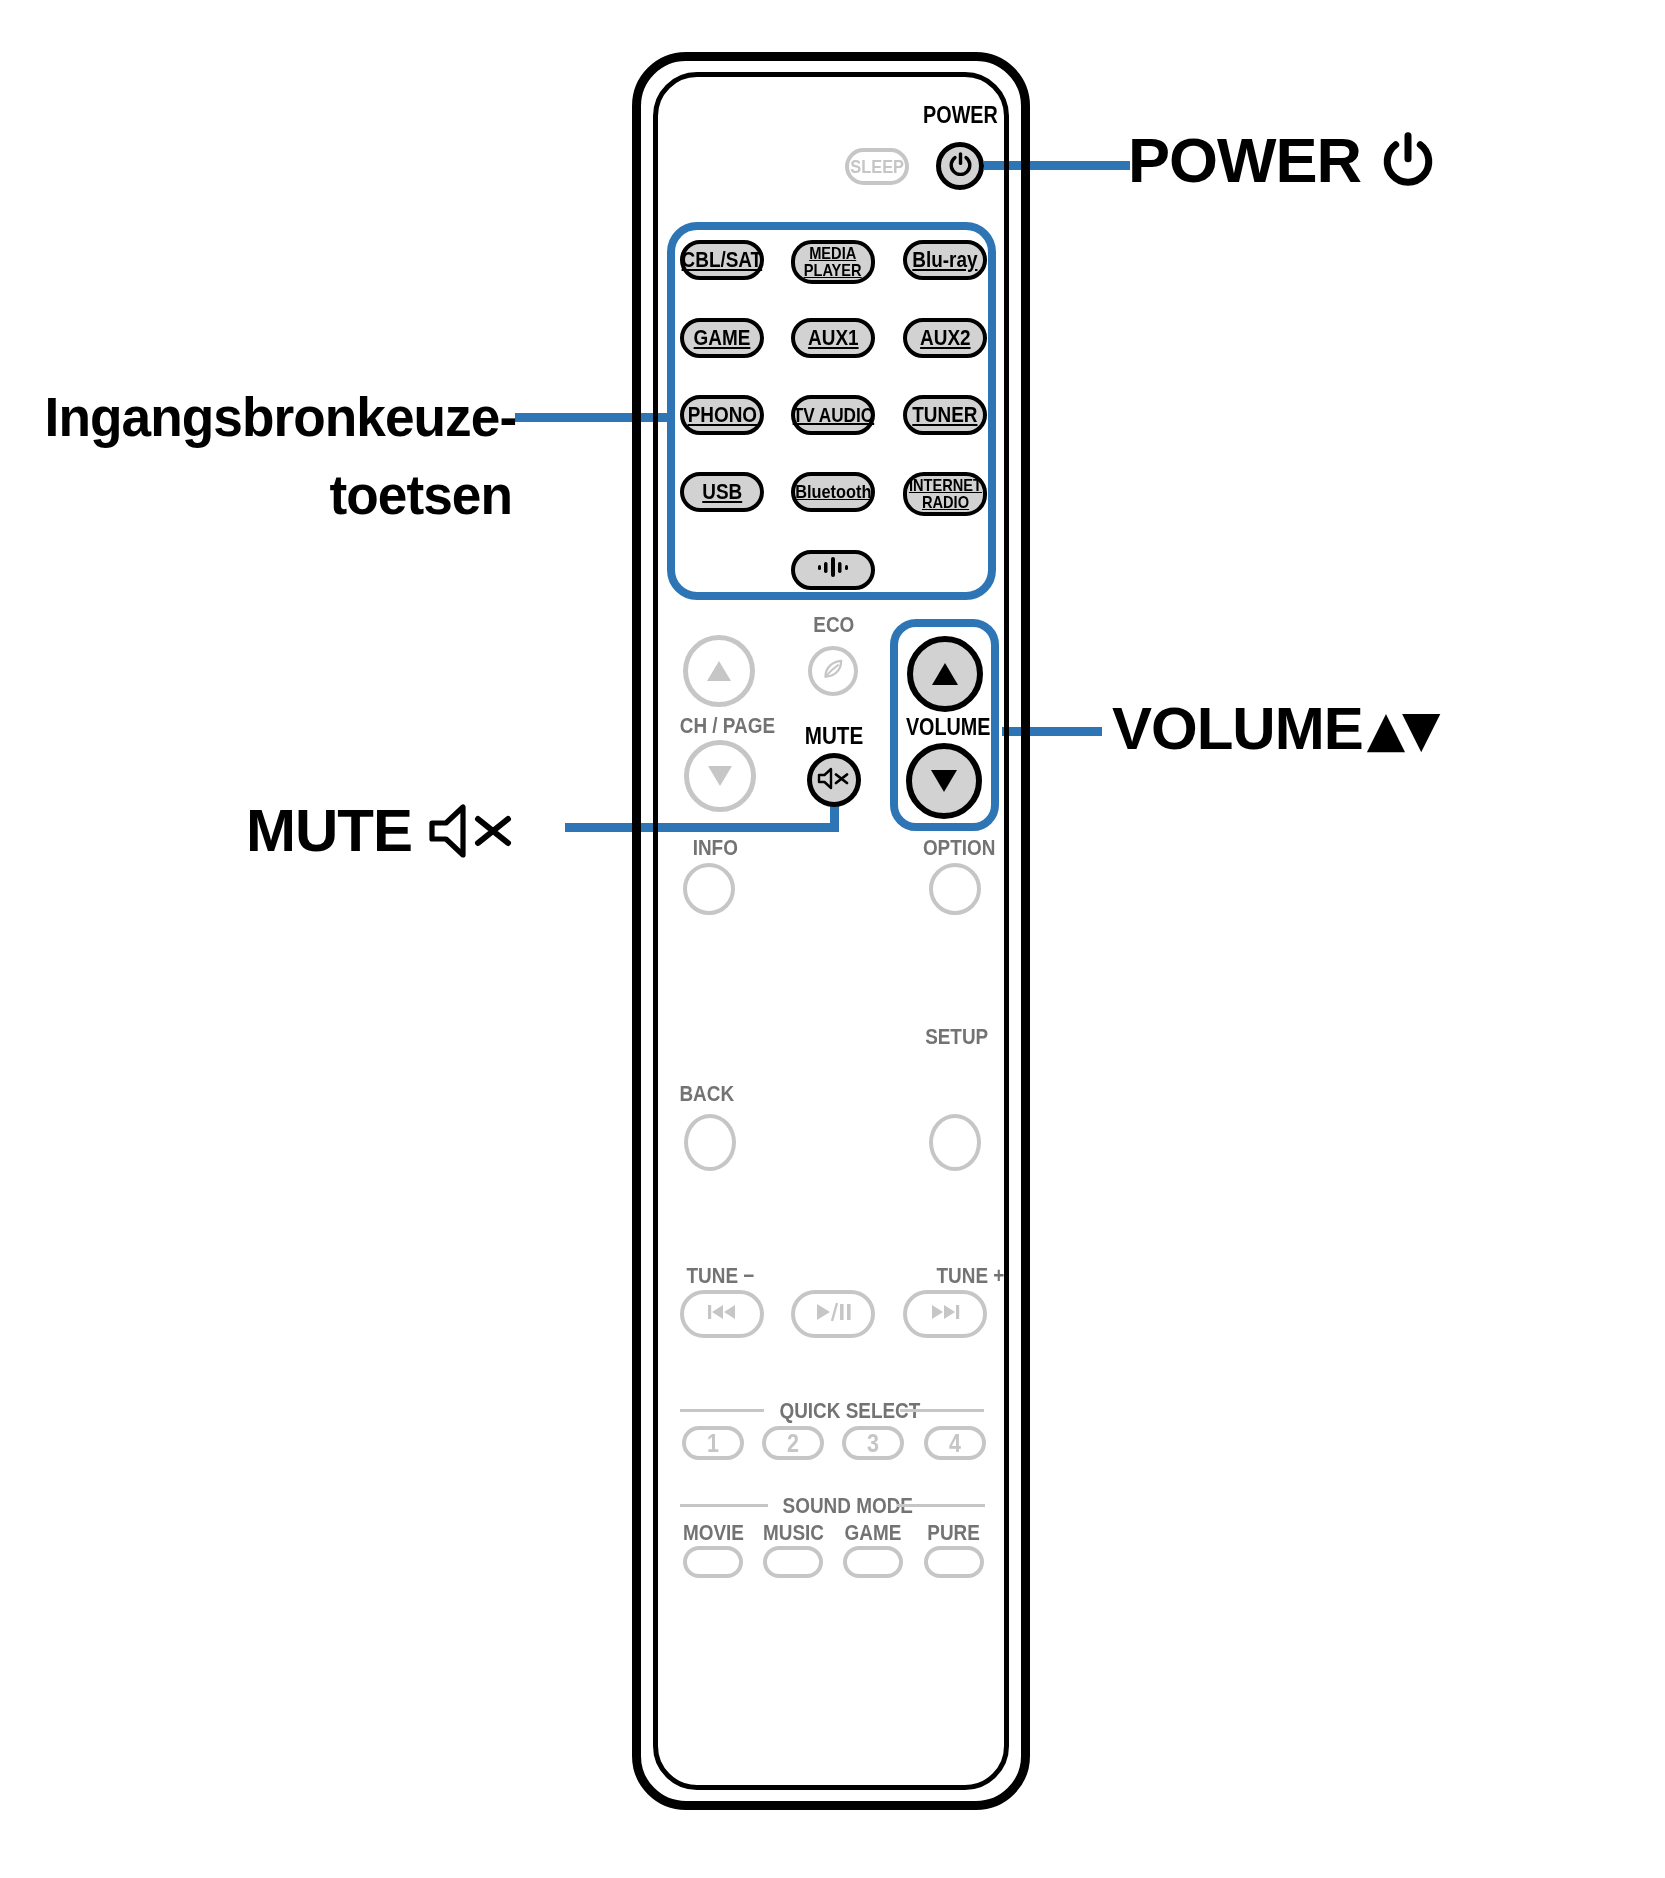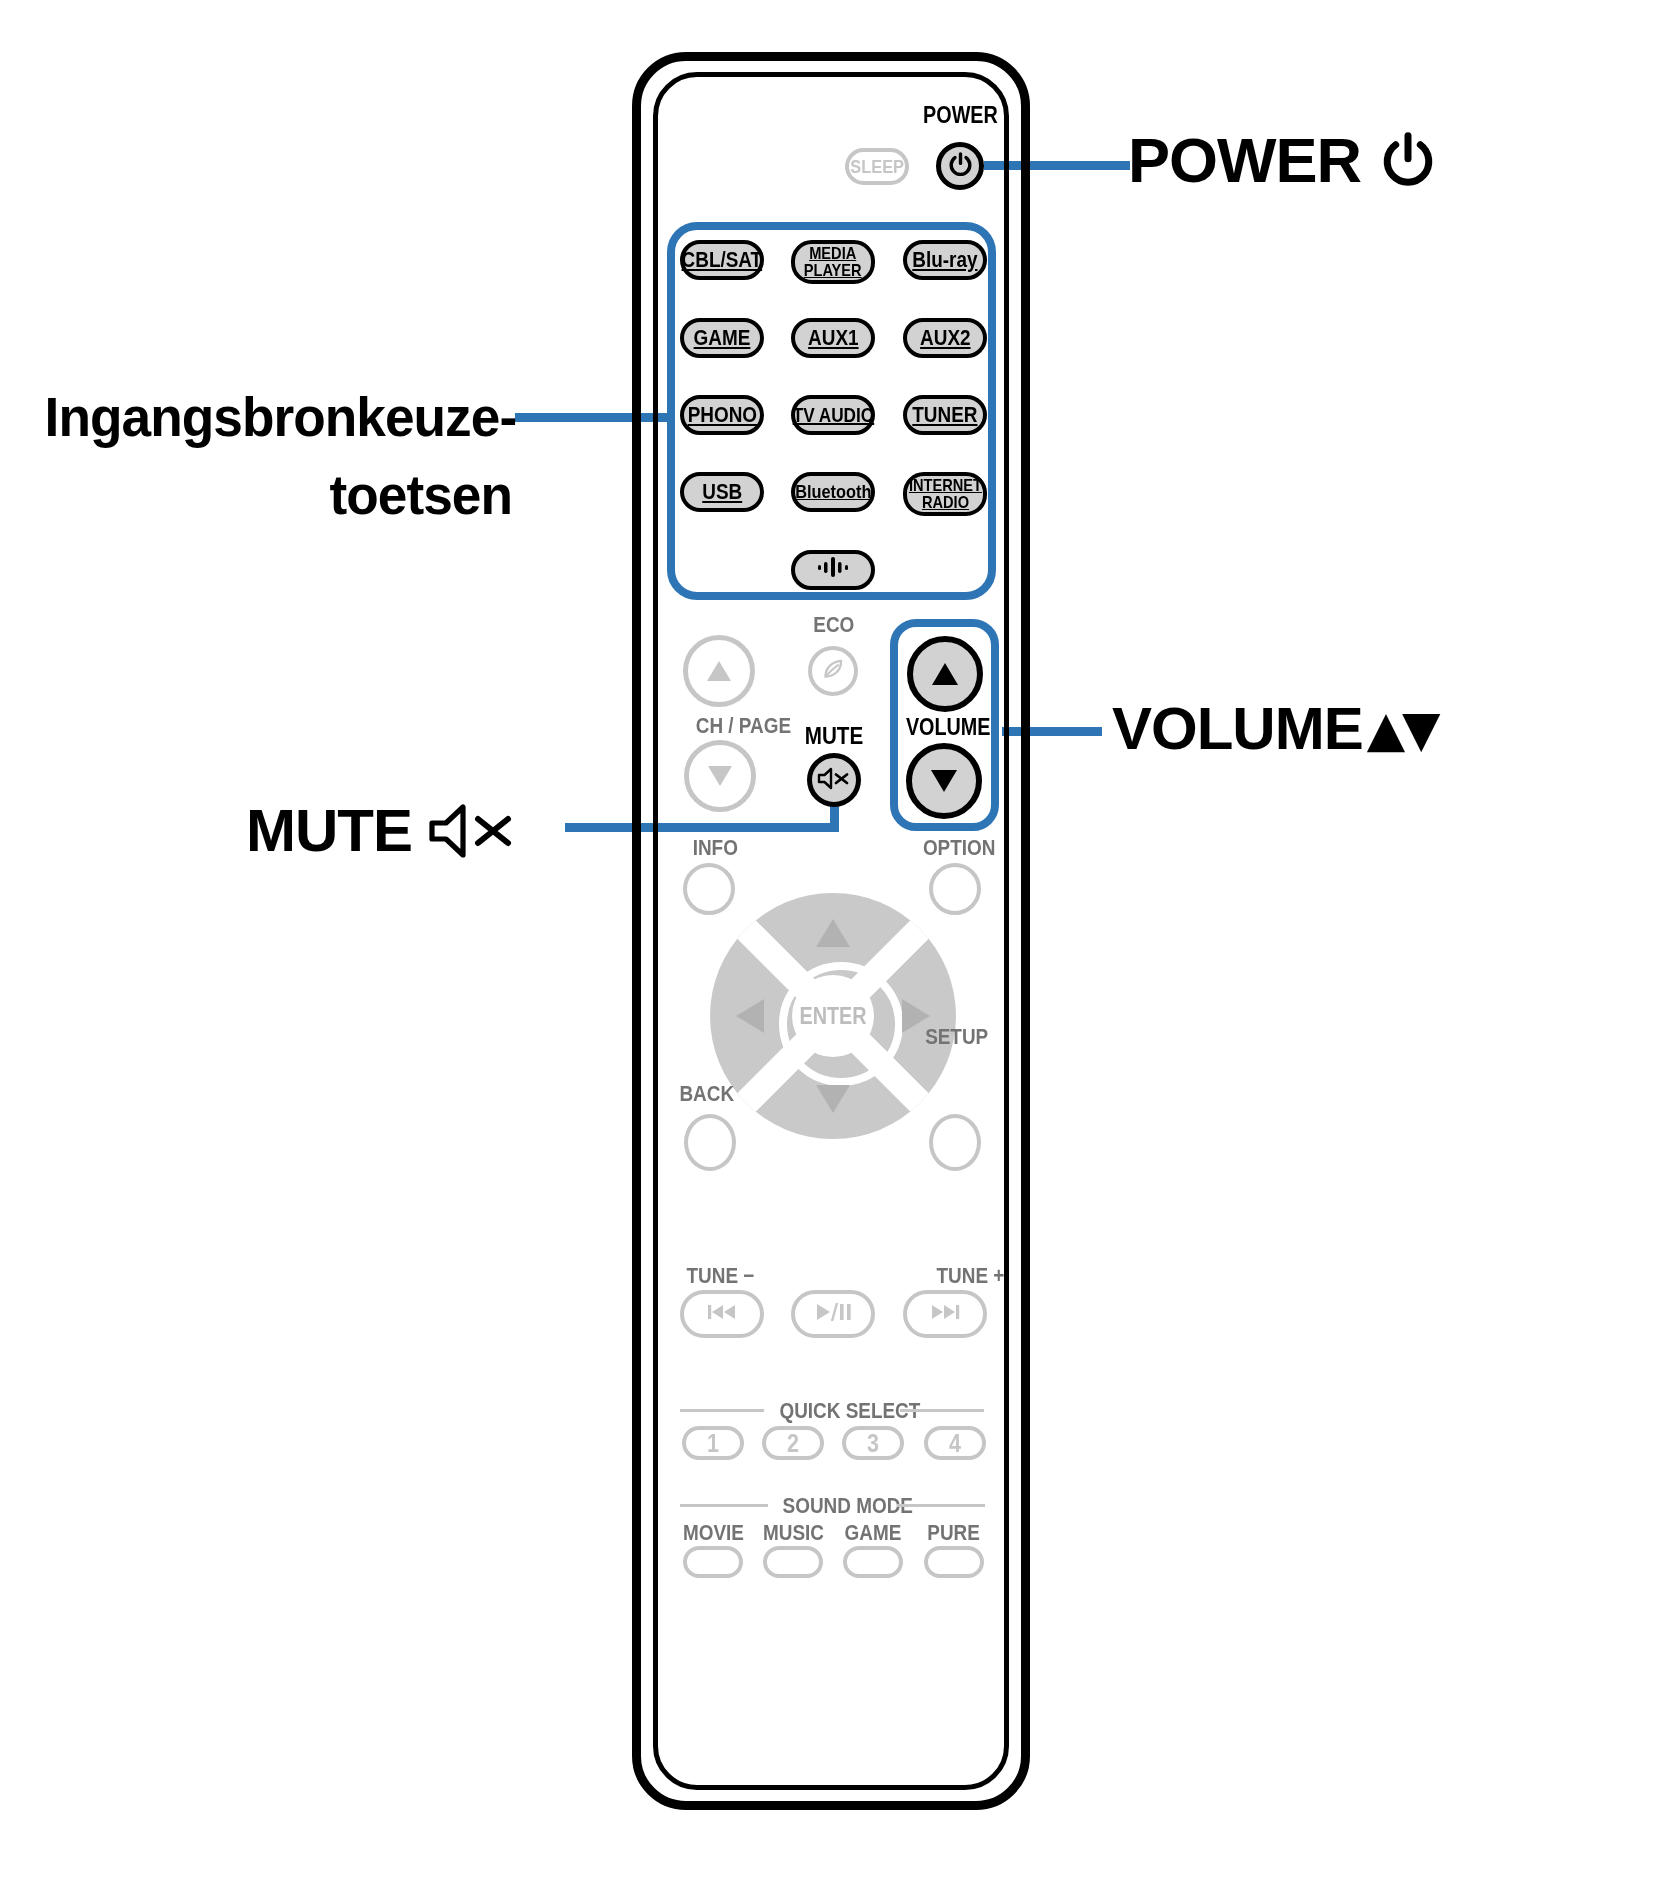--- a/index.html
+++ b/index.html
@@ -148,49 +148,37 @@
 
   <div class="abs ctl blue-frame" style="left:890px;top:619px;width:109px;height:212px;border-radius:26px;"></div>
   <div class="abs ctl circle-active" style="left:907px;top:636px;width:76px;height:76px;border-width:6px;">
       <span class="tri-up-b"></span>
     </div>
   <div class="abs ctl blabel" style="left:899px;top:714px;width:92px;"><span class="cond">VOLUME</span></div>
   <div class="abs ctl circle-active" style="left:906px;top:743px;width:76px;height:76px;border-width:6px;">
       <span class="tri-dn-b"></span>
     </div>
 
-  <div class="abs ctl glabel" style="left:688px;top:713px;width:98px;"><span class="cond">CH / PAGE</span></div>
+  <div class="abs ctl glabel" style="left:672px;top:713px;width:98px;"><span class="cond">CH / PAGE</span></div>
   <div class="abs ctl circle-inactive" style="left:684px;top:740px;width:72px;height:72px;border-width:5px;">
       <span class="tri-dn-g"></span>
     </div>
   <div class="abs ctl blabel" style="left:799px;top:722px;width:70px;font-size:24px;"><span class="cond">MUTE</span></div>
   <div class="abs ctl circle-active" style="left:807px;top:753px;width:54px;height:54px;">
     <span><svg width="34" height="25" viewBox="0 0 34 25">
       <path d="M2 9 H7.5 L14 3 V22 L7.5 16 H2 Z" fill="none" stroke="#000" stroke-width="2.4" stroke-linejoin="round"></path>
       <path d="M19 8.5 L30 17 M30 8.5 L19 17" stroke="#000" stroke-width="2.8" fill="none" stroke-linecap="round"></path>
     </svg></span>
   </div>
 
   <div class="abs ctl glabel" style="left:678px;top:835px;width:64px;text-align:right;"><span class="cond">INFO</span></div>
   <div class="abs ctl circle-inactive" style="left:683px;top:863px;width:52px;height:52px;"></div>
   <div class="abs ctl glabel" style="left:917px;top:835px;width:80px;"><span class="cond">OPTION</span></div>
   <div class="abs ctl circle-inactive" style="left:929px;top:863px;width:52px;height:52px;"></div>
 
-  <div class="abs ctl dpad" style="left:710px;top:893px;width:246px;height:246px;">
-    <div class="dstripe" style="transform:translate(-50%,-50%) rotate(45deg);"></div>
-    <div class="dstripe" style="transform:translate(-50%,-50%) rotate(-45deg);"></div>
-    <div class="dring"></div>
-    <div class="dtri up"></div>
-    <div class="dtri dn"></div>
-    <div class="dtri lf"></div>
-    <div class="dtri rt"></div>
-    <div class="dcenter">
-        <span class="cond">ENTER</span>
-      </div>
-  </div>
 
   <div class="abs ctl glabel" style="left:671px;top:1081px;width:72px;"><span class="cond">BACK</span></div>
   <div class="abs ctl circle-inactive" style="left:684px;top:1114px;width:52px;height:57px;"></div>
   <div class="abs ctl glabel" style="left:916px;top:1024px;width:82px;"><span class="cond">SETUP</span></div>
   <div class="abs ctl circle-inactive" style="left:929px;top:1114px;width:52px;height:57px;"></div>
 
   <div class="abs ctl glabel" style="left:674px;top:1263px;width:92px;"><span class="cond">TUNE −</span></div>
   <div class="abs ctl glabel" style="left:924px;top:1263px;width:92px;"><span class="cond">TUNE +</span></div>
 
   <div class="abs ctl pill-inactive" style="left:680px;top:1290px;width:84px;height:48px;border-radius:24px;">

